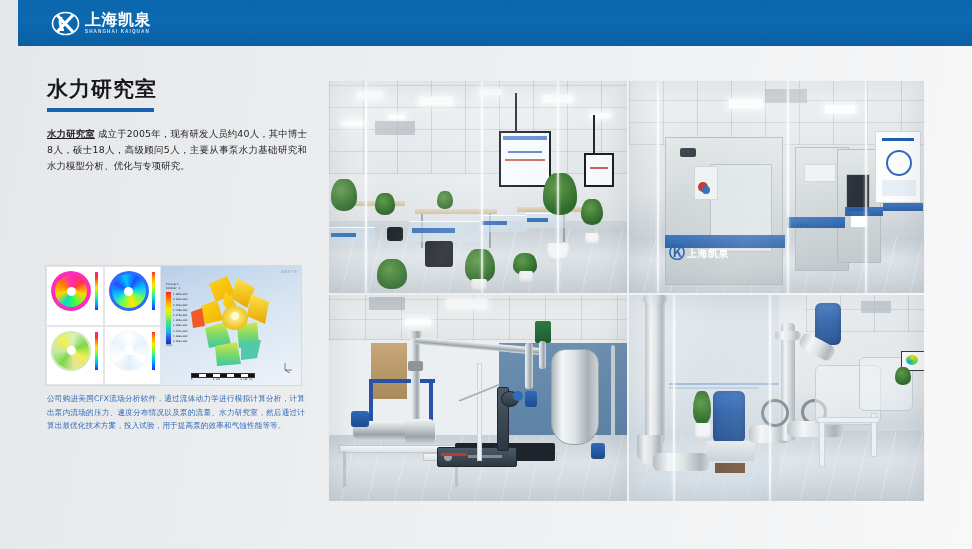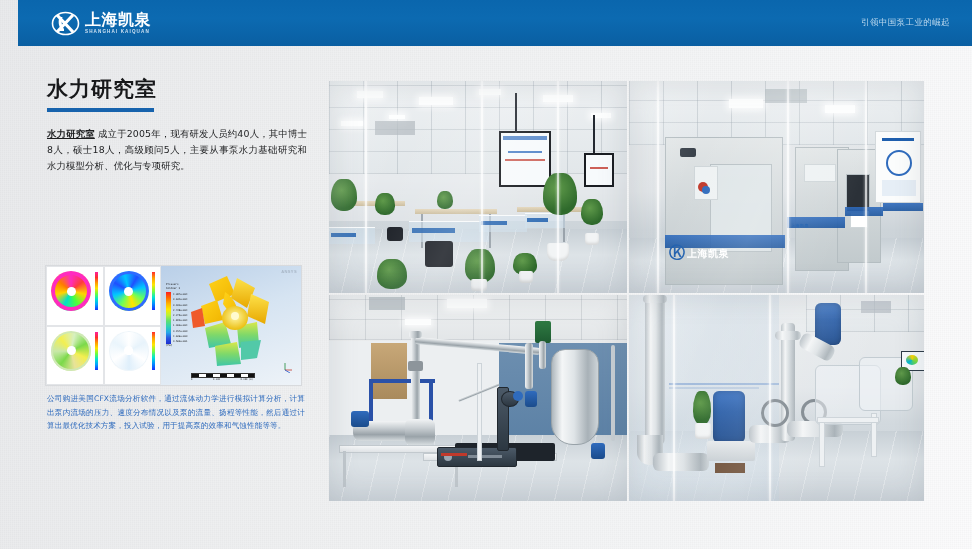--- a/index.html
+++ b/index.html
@@ -209,21 +209,20 @@
           <ellipse cx="14.5" cy="14.5" rx="13" ry="11" fill="none" stroke="#ffffff" stroke-width="1.6"></ellipse>
           <path d="M6 6 L22 23 M22 6 L6 23" stroke="#ffffff" stroke-width="3.2" fill="none"></path>
           <path d="M8.5 8 C7 12 7.5 17 10 20 L8 22 L13 22 L13 20 C10.5 17 10 12 11.5 8 Z" fill="#ffffff"></path>
         </svg>
       </span>
       <span class="logo-txt">
         <span class="logo-cn">上海凯泉</span>
         <span class="logo-en">SHANGHAI KAIQUAN</span>
       </span>
     </div>
-    <div class="hdr-tag">引领中国泵工业的崛起</div>
   </div>
 
   <div class="leftcol">
     <h1 class="title">水力研究室</h1>
     <div class="title-rule"></div>
 
     <p class="para">
       <span class="lead">水力研究室</span>
       <span>成立于2005年，现有研发人员约40人，其中博士8人，硕士18人，高级顾问5人，主要从事泵水力基础研究和水力模型分析、优化与专项研究。</span>
     </p>
@@ -319,21 +318,21 @@
         <div class="scalebar-img"></div>
         <div class="scalebar-lab">
           <span>0</span>
           <span>0.100</span>
           <span>0.200 (m)</span>
         </div>
       </div>
     </div>
   </div>
 
-  <div class="cap">公司购进美国CFX流场分析软件，通过流体动力学进行模拟计算分析，计算出泵内流场的压力、速度分布情况以及泵的流量、扬程等性能，然后通过计算出最优化技术方案，投入试验，用于提高泵的效率和气蚀性能等等。</div>
+  <div class="cap">公司购进美国CFX流场分析软件，通过流体动力学进行模拟计算分析，计算出泵内流场的压力、速度分布情况以及泵的流量、水力研究室，然后通过计算出最优化技术方案，投入试验，用于提高泵的效率和气蚀性能等等。</div>
 
   <div class="photos">
 
     <div class="ph p1">
       <div class="ceil"></div>
       <span class="lamp" style="left:28px;top:10px;width:26px;height:7px;"></span>
       <span class="lamp" style="left:90px;top:16px;width:34px;height:8px;"></span>
       <span class="lamp" style="left:12px;top:40px;width:22px;height:5px;"></span>
       <span class="lamp" style="left:150px;top:8px;width:22px;height:6px;"></span>
       <span class="lamp" style="left:214px;top:14px;width:30px;height:7px;"></span>

